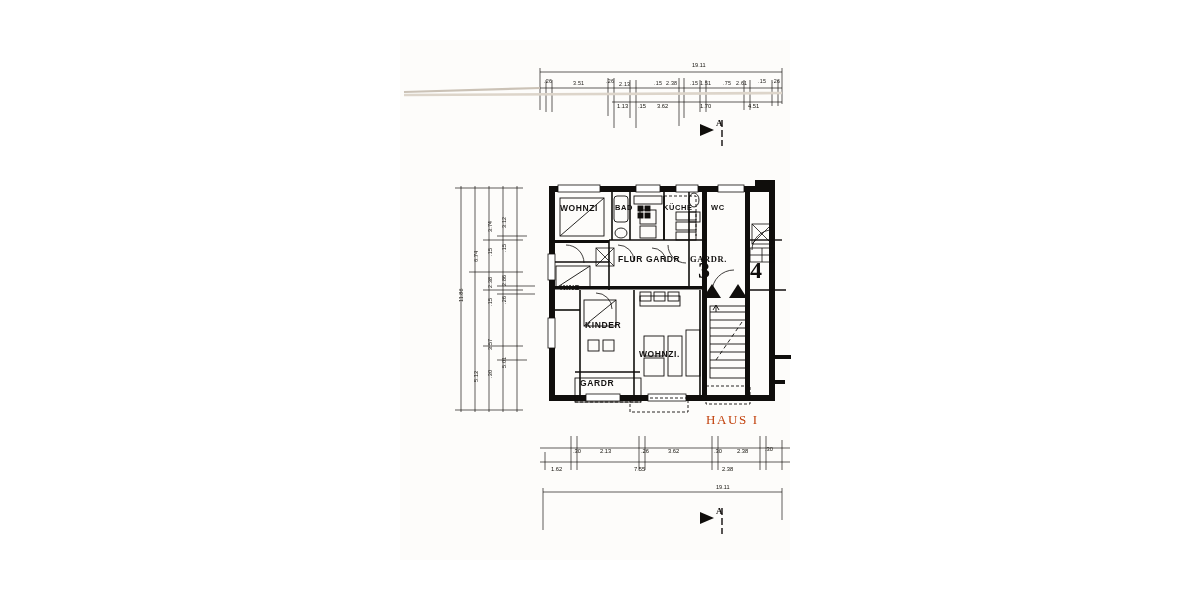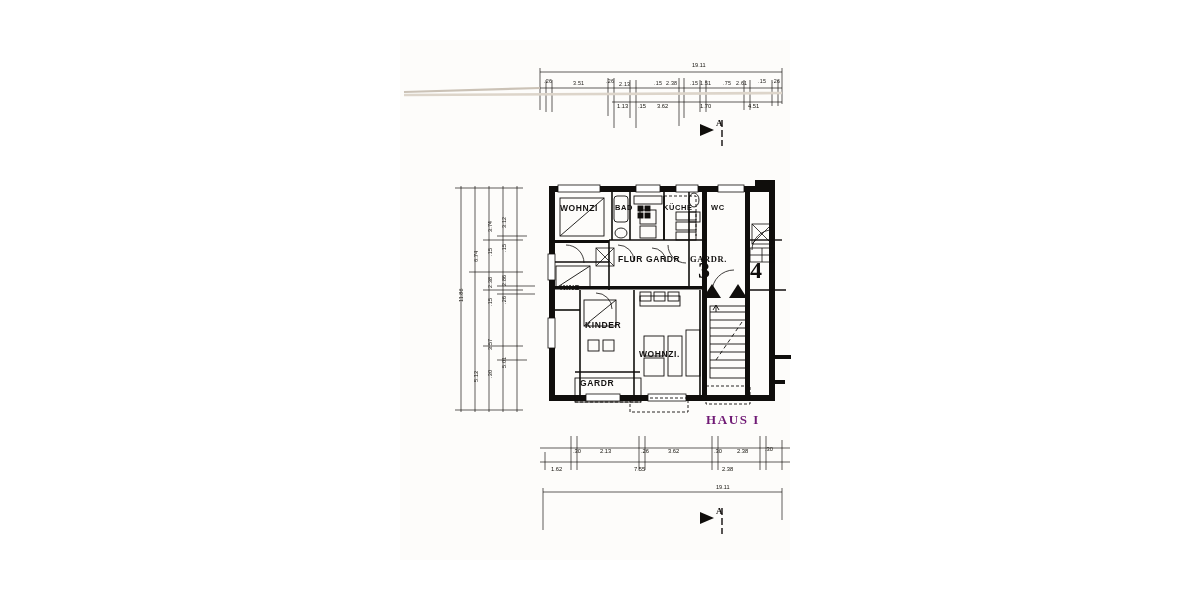--- a/index.html
+++ b/index.html
@@ -12,22 +12,22 @@
          background:#fdfcfa;}
 
   .lbl{position:absolute;color:#100e0c;white-space:nowrap;
        font-family:"Liberation Sans",sans-serif;}
   .room{font-size:8.5px;letter-spacing:.6px;font-weight:700;color:#141211;}
   .dim{font-size:5.4px;color:#1b1916;letter-spacing:.2px;}
   .dim-b{font-size:5.8px;color:#17150f;}
   .tot{font-size:5.6px;color:#17150f;}
   .aptnum{font-family:"Liberation Serif",serif;font-size:24px;font-weight:700;
           color:#100e0c;line-height:1;}
-  .haus{font-family:"Liberation Serif",serif;font-size:13px;font-weight:700;
-        letter-spacing:1.6px;color:#701a75;}
+  .haus{font-family:"Liberation Serif",serif;font-size:13px;font-weight:400;
+        letter-spacing:1.6px;color:#c2410c;}
   .secA{font-family:"Liberation Serif",serif;font-size:9px;font-weight:700;color:#120f0d;}
   .vert{transform:rotate(-90deg);transform-origin:0 0;}
 
   svg{position:absolute;left:0;top:0;overflow:visible;}
 </style>
 </head>
 <body>
 
 <div id="sheet">
 

